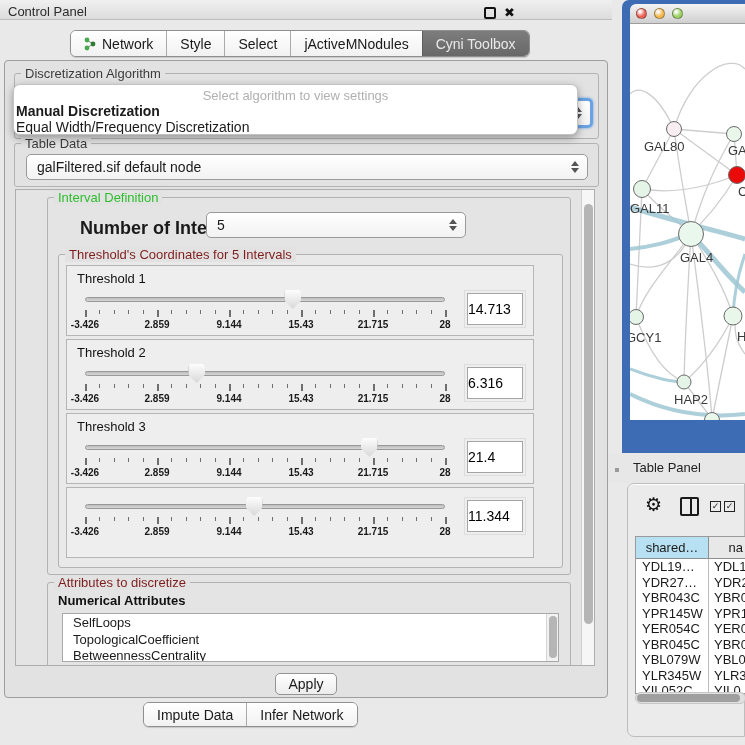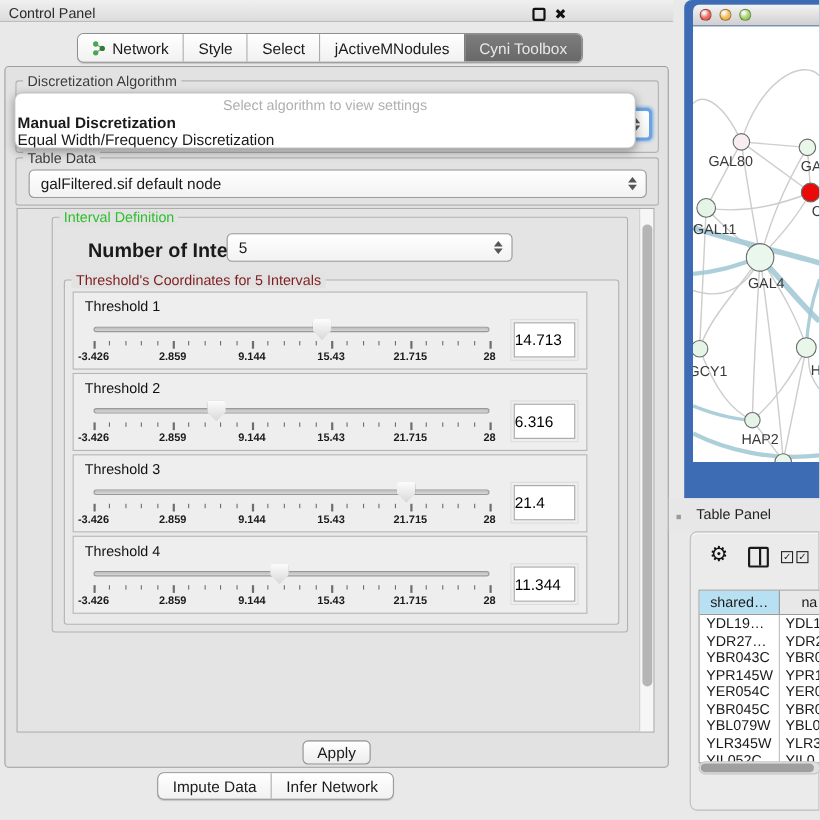--- a/index.html
+++ b/index.html
@@ -313,21 +313,20 @@
                       <div class="ticklabel" style="left: 60%;">15.43</div>
                       <div class="ticklabel" style="left: 80%;">21.715</div>
                       <div class="ticklabel" style="left: 100%;">28</div>
                       <div class="thumb-k" style="left: 78.9983%;"></div>
                     </div>
                   </div>
                   <input class="thr-value" type="text" value="21.4" style="">
                 </div>
               </div>
               <div class="thr-box">
-                <div class="thr-label">Threshold 4</div>
                 <div class="thr-row">
                   <div class="slider">
                     <div class="track"></div>
                     <div class="tickzone">
                       <div class="tick major" style="left: 0%;"></div>
                       <div class="tick minor" style="left: 4%;"></div>
                       <div class="tick minor" style="left: 8%;"></div>
                       <div class="tick minor" style="left: 12%;"></div>
                       <div class="tick minor" style="left: 16%;"></div>
                       <div class="tick major" style="left: 20%;"></div>
@@ -360,20 +359,32 @@
                       <div class="thumb-k" style="left: 46.9993%;"></div>
                     </div>
                   </div>
                   <input class="thr-value" type="text" value="11.344" style="">
                 </div>
               </div>
             </div>
         </div>
       </div>
 
+      <div class="grp" style="left:31px; top:392px; width:524px; height:120px;">
+        <span class="grp-title blue">Attributes to discretize</span>
+        <div class="attr-sub" style="position:absolute; left:10px; top:10px;">Numerical Attributes</div>
+        <div class="attr-list" style="left:14px; top:30px; width:497px; height:49px;" id="attr-list">
+          <div class="attr-item">SelfLoops</div>
+            <div class="attr-item">TopologicalCoefficient</div>
+            <div class="attr-item">BetweennessCentrality</div>
+            <div class="attr-scroll">
+              <div class="thumb"></div>
+            </div>
+        </div>
+      </div>
 
       <div class="vscroll">
         <div class="thumb" style="top:14px; height:420px;"></div>
       </div>
     </div>
 
     <div class="apply-btn">Apply</div>
   </div>
 
   <div class="bottom-tabbar" id="bottom-tabs">

